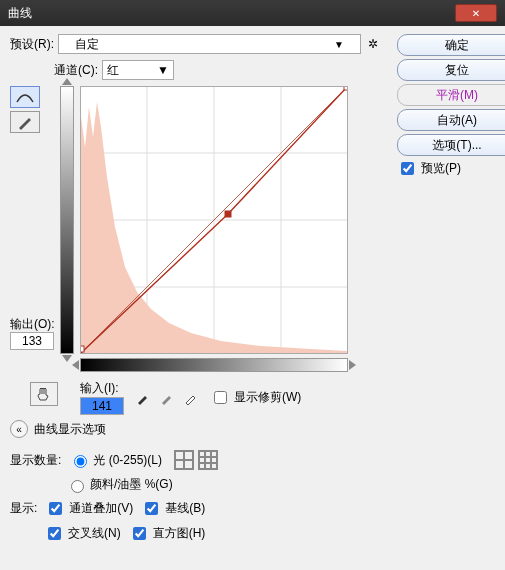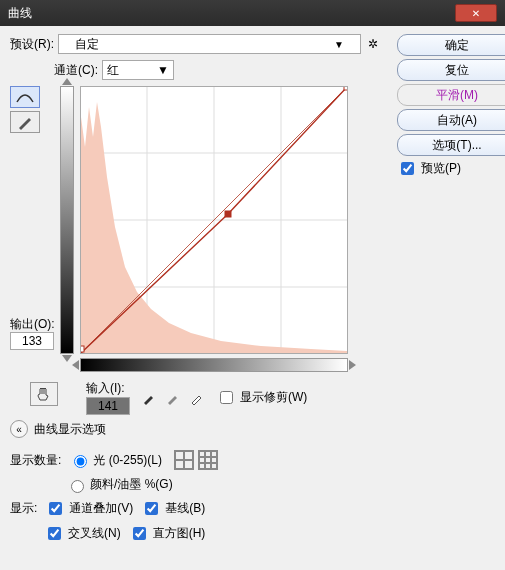--- a/index.html
+++ b/index.html
@@ -28,22 +28,22 @@
 .vramp { position:absolute; left:50px; top:0; width:14px; height:268px; background: linear-gradient(#fff,#000); border:1px solid #999; }
 .vramp::before,.vramp::after { content:""; position:absolute; left:1px; width:0;height:0;border-left:5px solid transparent;border-right:5px solid transparent;border-bottom:7px solid #888; }
 .vramp::before { top:-9px; }
 .vramp::after { bottom:-9px; border-bottom:none; border-top:7px solid #888; }
 .plot { position:absolute; left:70px; top:0; width:268px; height:268px; border:1px solid #aaa; background:#fff; }
 .grid line { stroke:#ddd; stroke-width:1; }
 .hramp { position:absolute; left:70px; top:272px; width:268px; height:14px; background:linear-gradient(90deg,#000,#fff); border:1px solid #999; }
 .hramp::before,.hramp::after { content:"";position:absolute;top:1px;width:0;height:0;border-top:5px solid transparent;border-bottom:5px solid transparent; }
 .hramp::before { left:-9px; border-right:7px solid #888;}
 .hramp::after { right:-9px; border-left:7px solid #888;}
-.inrow { position:absolute; left:76px; top:294px; display:flex; align-items:center; gap:10px; }
-.inval { width:44px;height:18px;border:1px solid #a8a8a8;background:#737373;text-align:center; }
+.inrow { position:absolute; left:70px; top:294px; display:flex; align-items:center; gap:10px; }
+.inval { width:44px;height:18px;border:1px solid #a8a8a8;background:#3b82f6;text-align:center; }
 .eyedrops { display:flex; gap:6px; }
 .eye { width:18px;height:18px;display:flex;align-items:center;justify-content:center; }
 .hand { position:absolute; left:20px; top:296px; width:28px;height:24px;border:1px solid #999;display:flex;align-items:center;justify-content:center; }
 .disclose { margin-top: 340px; display:flex; align-items:center; gap:6px; }
 .discbtn { width:18px;height:18px;border:1px solid #999;border-radius:9px;background:#f6f6f6;display:flex;align-items:center;justify-content:center;font-size:10px; }
 .optgroup { margin-top:12px; }
 .optgroup .row { gap:8px; }
 .radio { display:flex;align-items:center;gap:3px; }
 .gridicons { display:flex; gap:4px; margin-left:4px;}
 .gridicon { width:20px;height:20px;border:1px solid #888;display:grid; }

